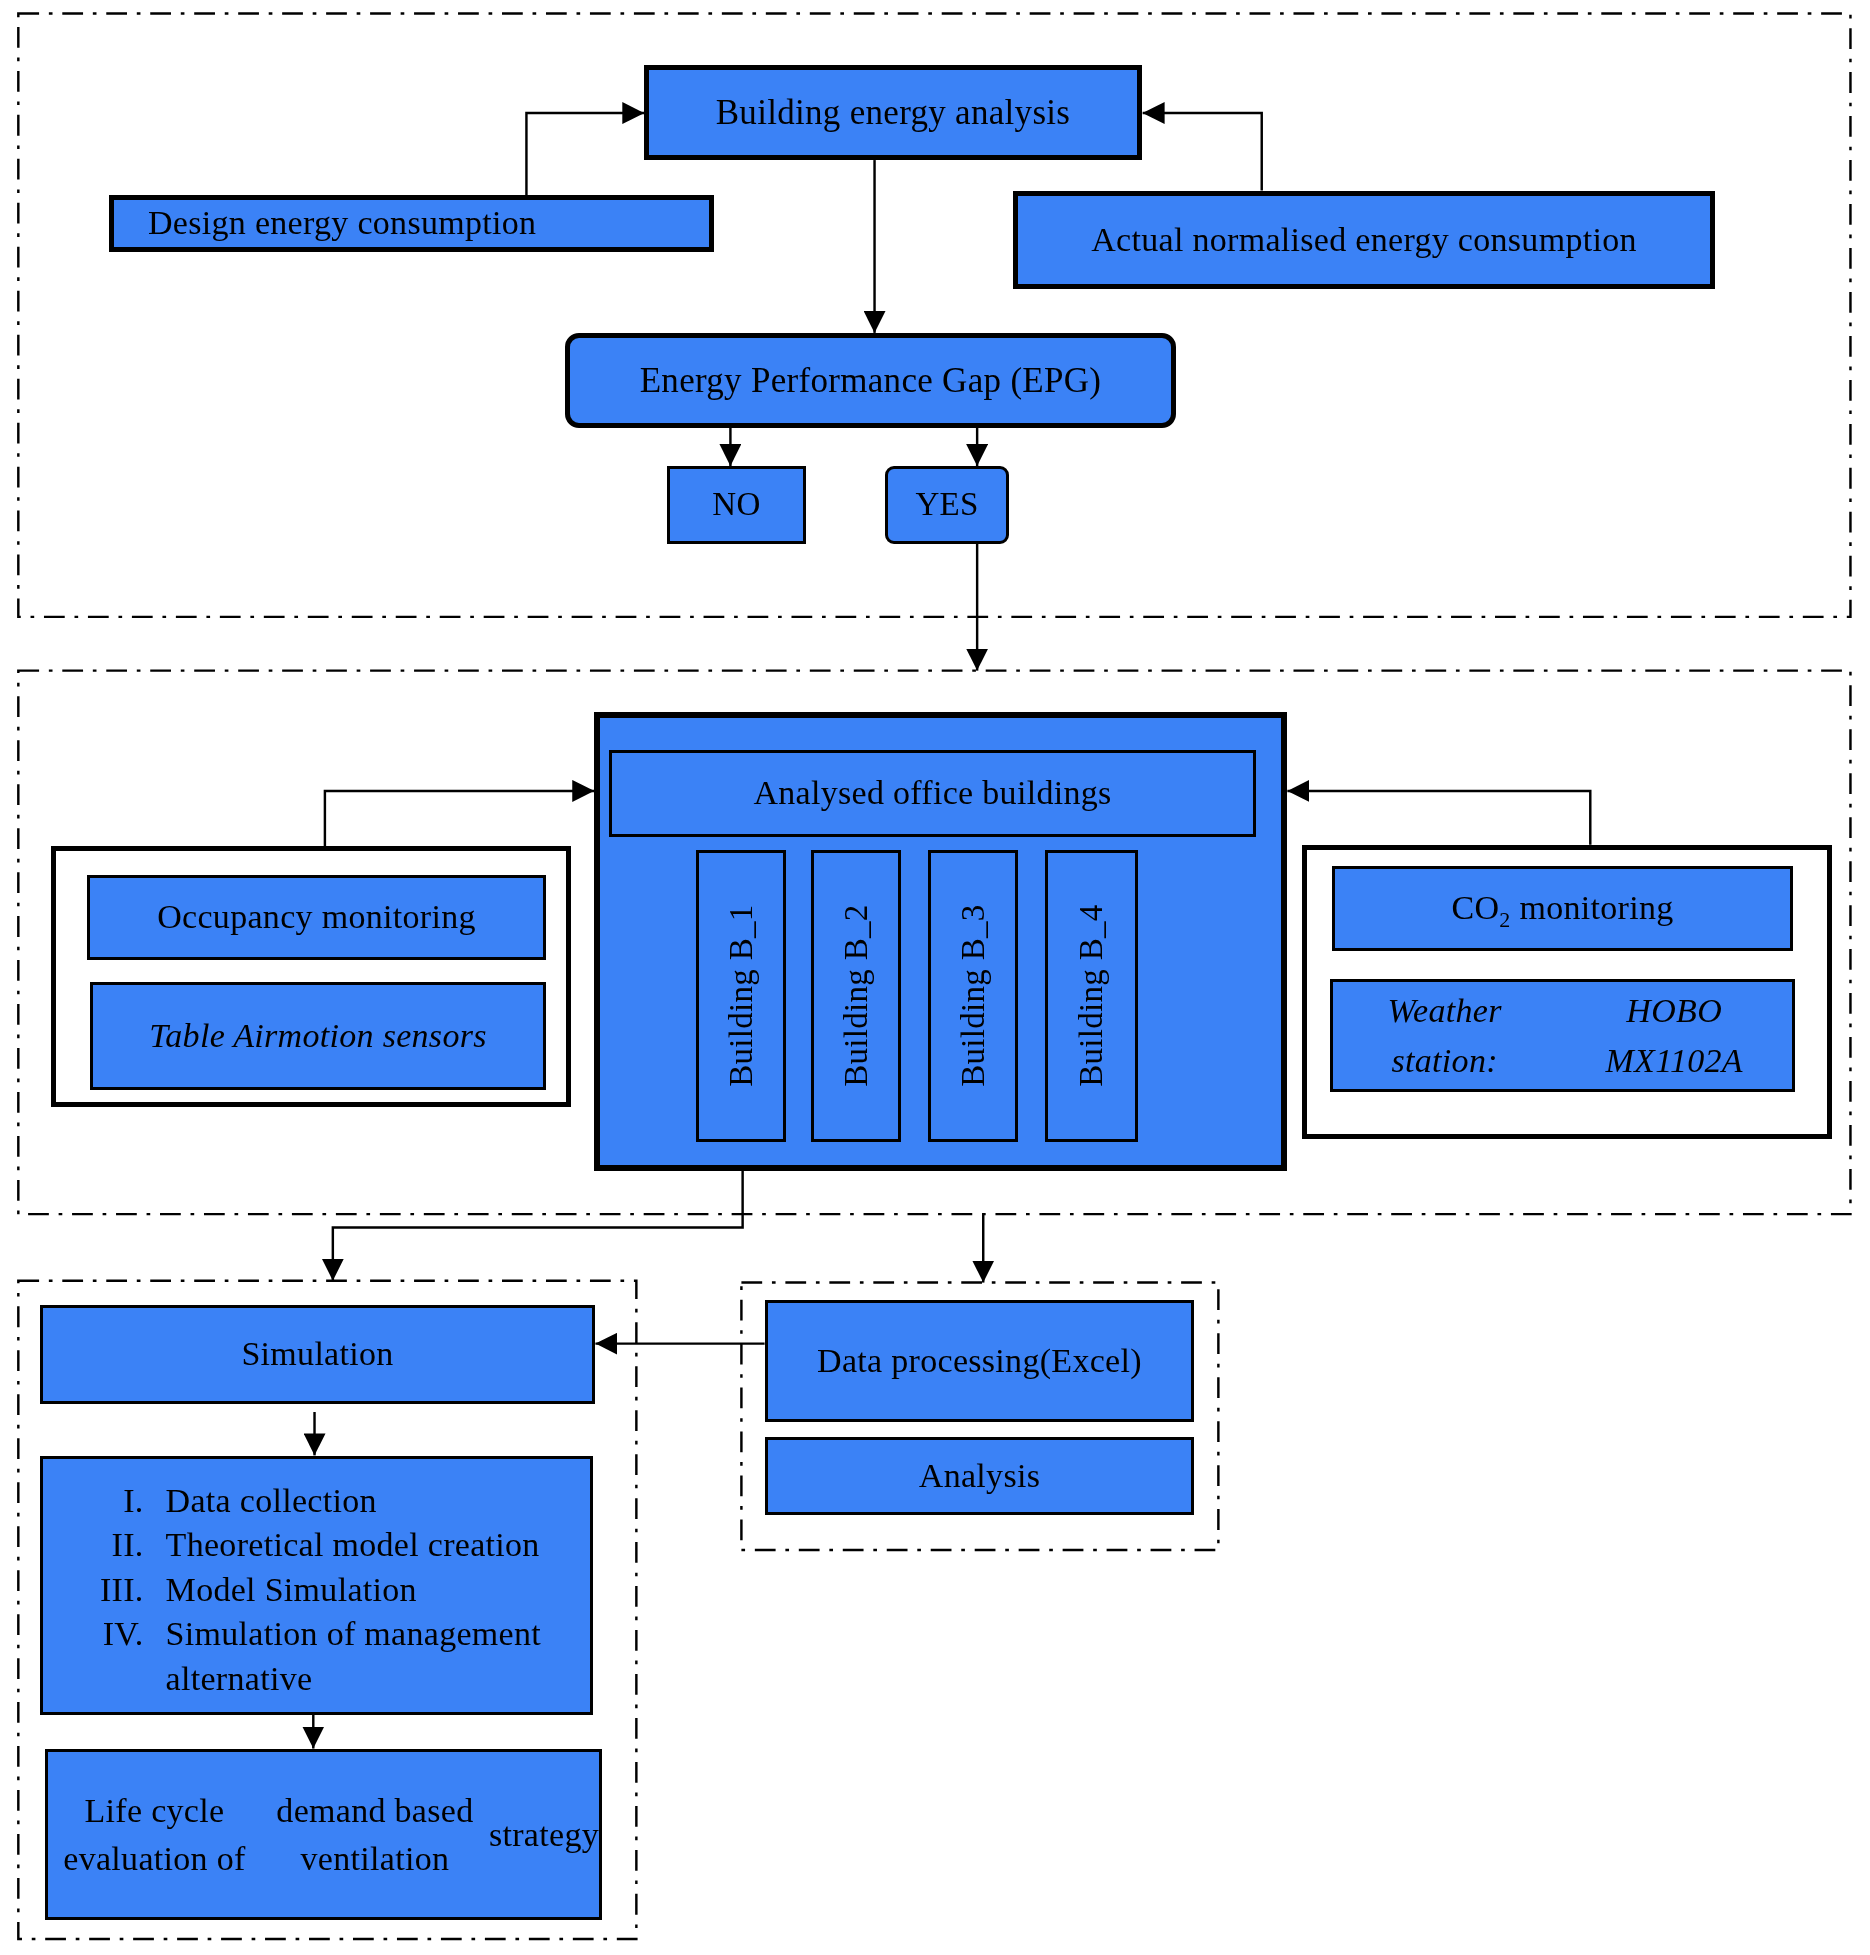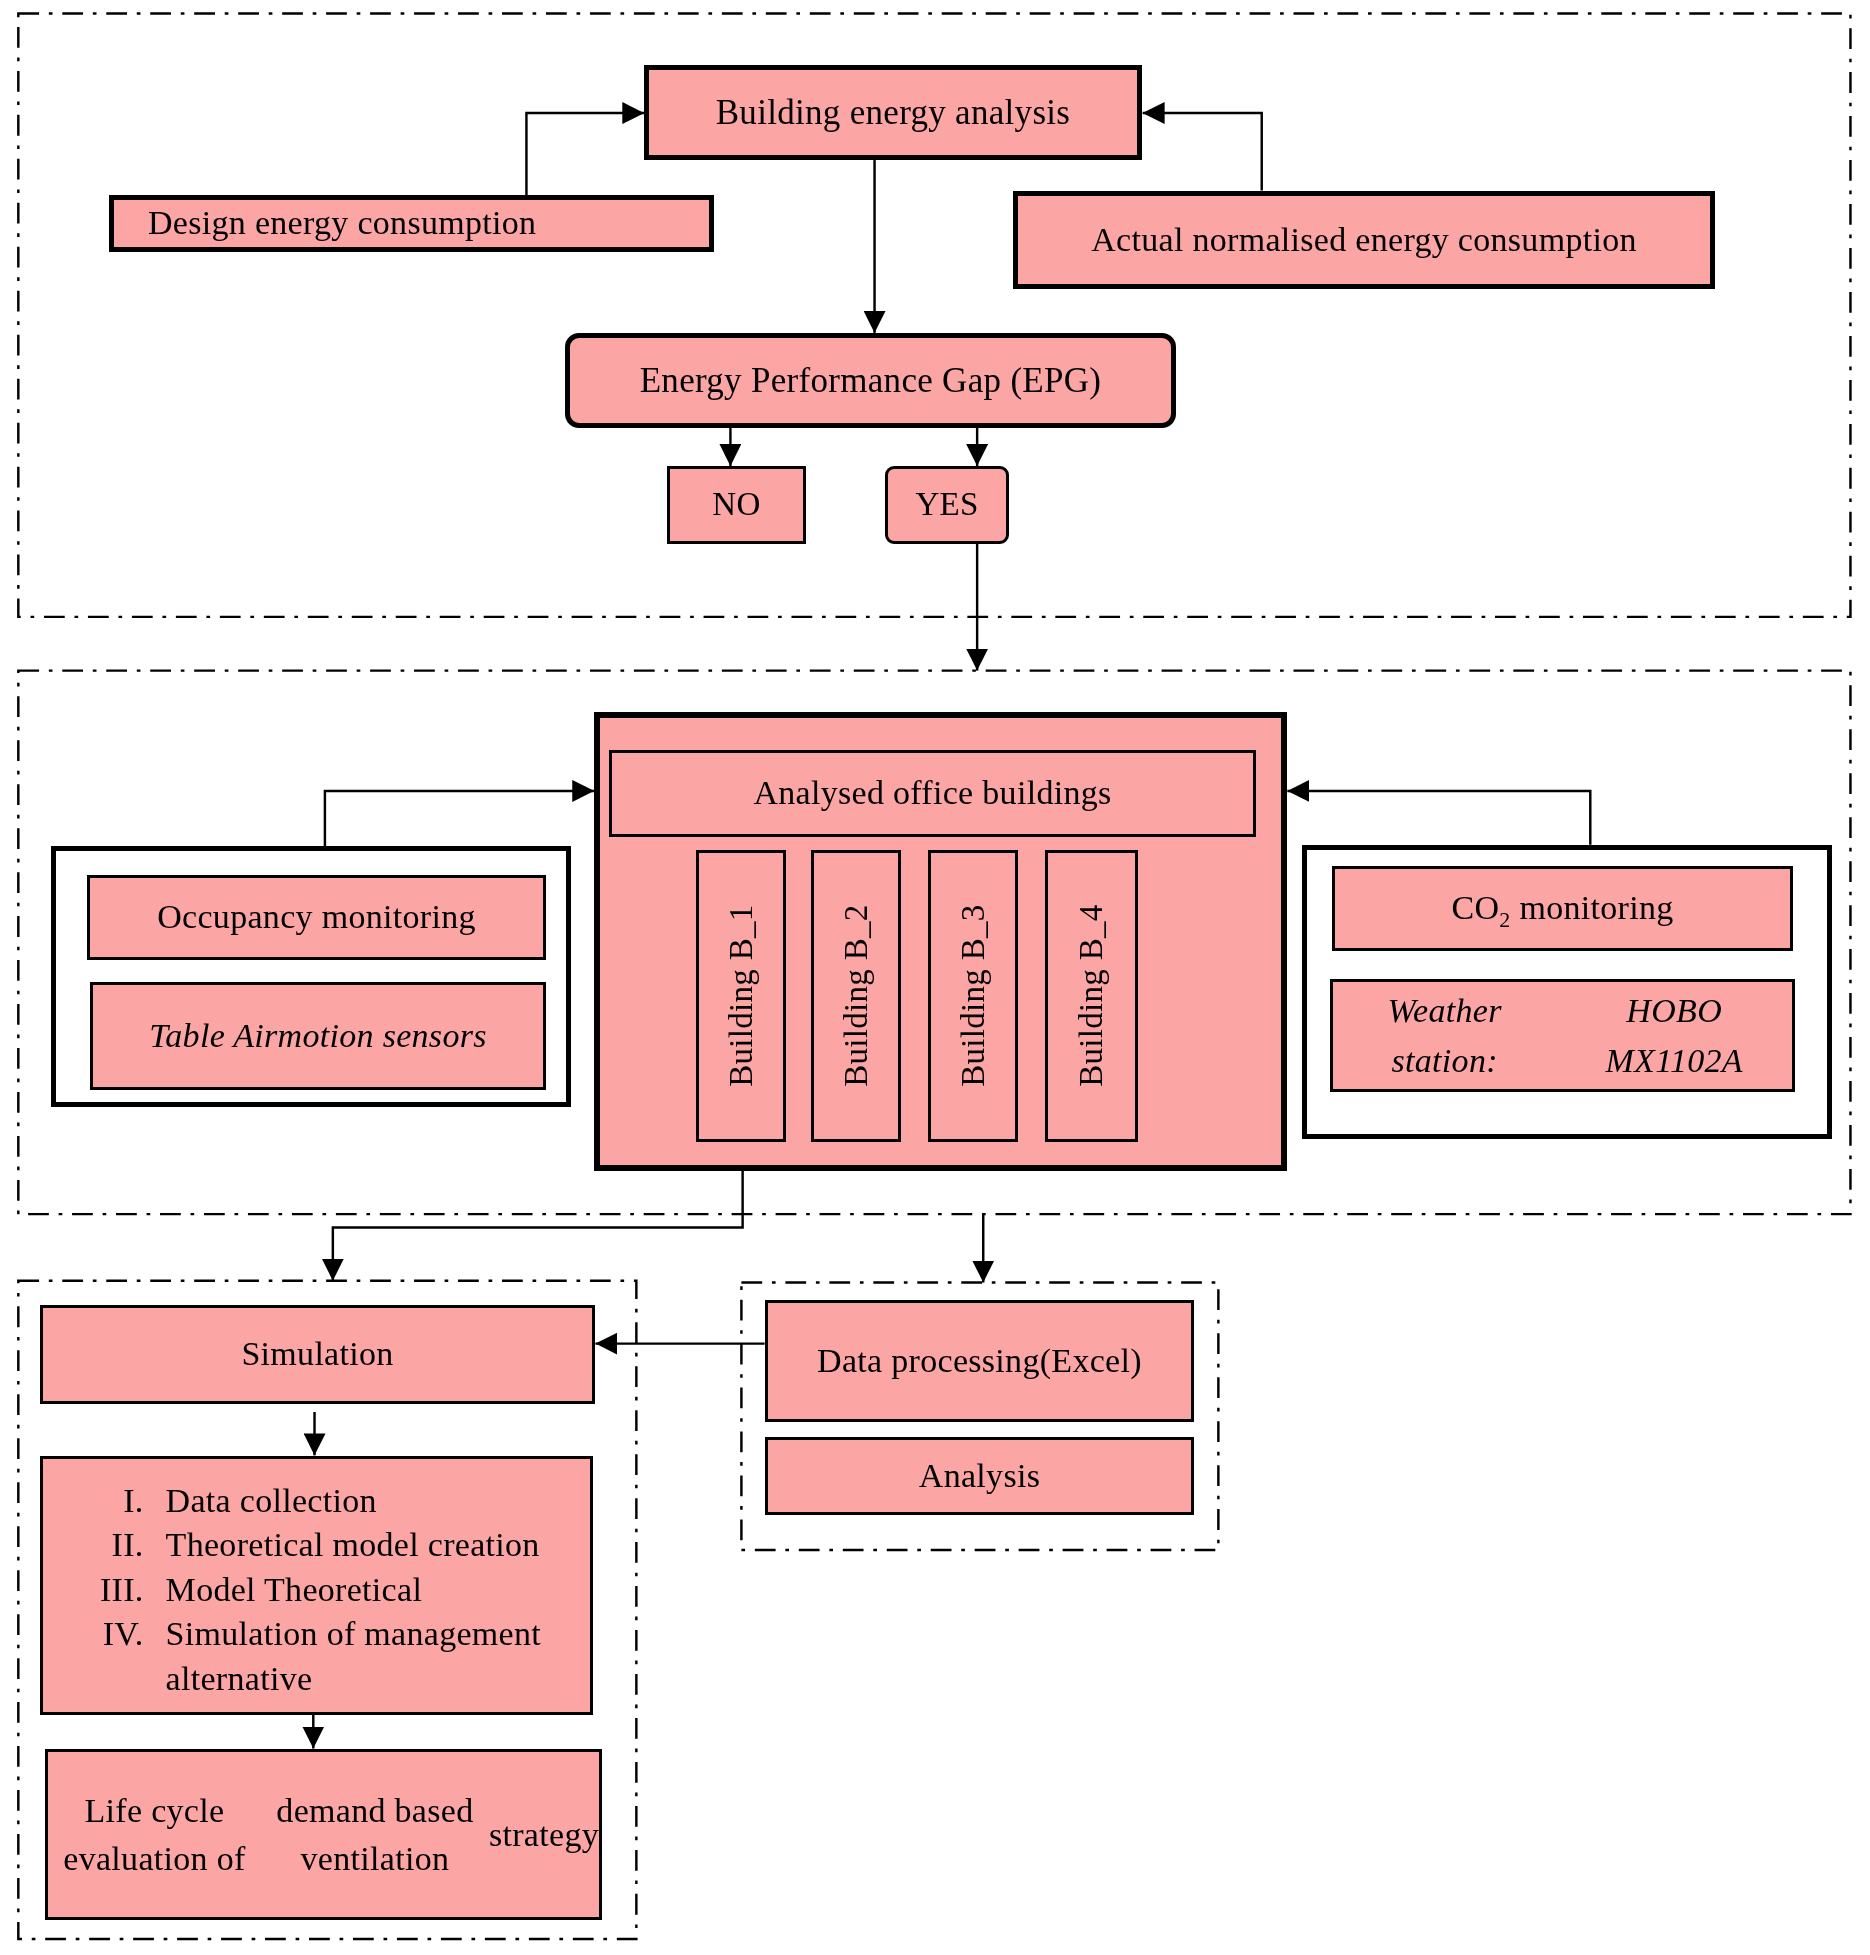--- a/index.html
+++ b/index.html
@@ -20,21 +20,21 @@
   }
   svg.layer {
     position: absolute;
     left: 0; top: 0;
     width: 1870px;
     height: 1955px;
   }
   .box {
     position: absolute;
     box-sizing: border-box;
-    background: #fca5a5;
+    background: #3b82f6;
     border: 3.1px solid #000000;
     display: flex;
     align-items: center;
     justify-content: center;
     text-align: center;
     font-size: 34px;
     line-height: 1.25;
     letter-spacing: 0.3px;
   }
   .thick { border-width: 5.5px; }
@@ -173,21 +173,21 @@
     <div class="step-row">
       <span class="step-num">I.</span>
       <span>Data collection</span>
     </div>
     <div class="step-row">
       <span class="step-num">II.</span>
       <span>Theoretical model creation</span>
     </div>
     <div class="step-row">
       <span class="step-num">III.</span>
-      <span>Model Theoretical</span>
+      <span>Model Simulation</span>
     </div>
     <div class="step-row">
       <span class="step-num">IV.</span>
       <span>Simulation of management alternative</span>
     </div>
   </div>
 
   <div class="box col" id="life">
     <span class="line">Life cycle evaluation of</span>
     <span class="line">demand based ventilation</span>

